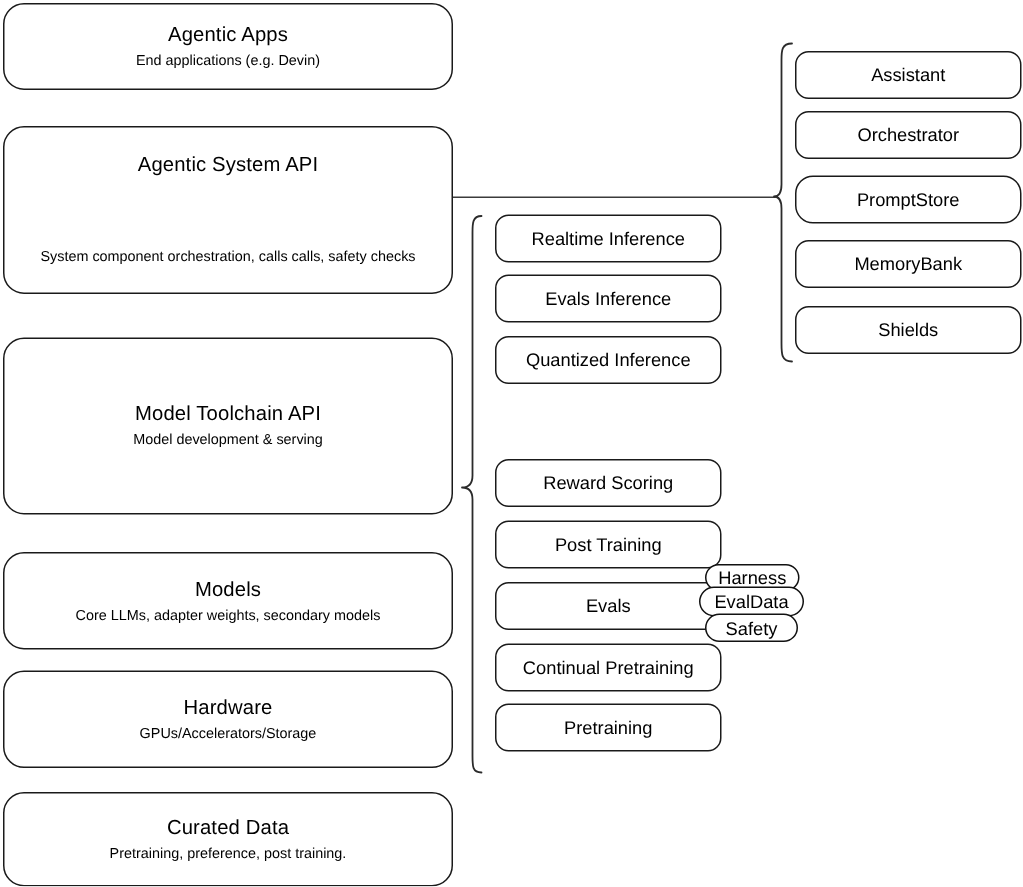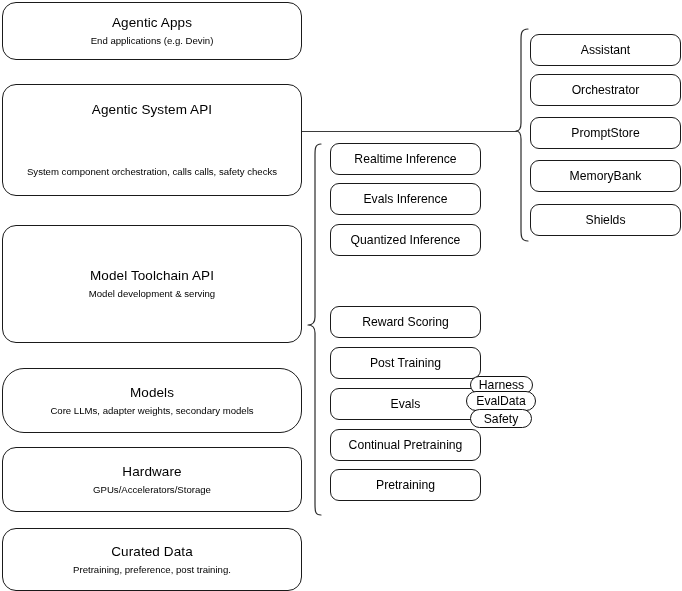--- a/index.html
+++ b/index.html
@@ -108,21 +108,21 @@
   <div class="box layer" style="top:84px;height:112px;gap:44px;">
     <div class="title">Agentic System API</div>
     <div class="subtitle">System component orchestration, calls calls, safety checks</div>
   </div>
 
   <div class="box layer" style="top:225px;height:118px;">
     <div class="title">Model Toolchain API</div>
     <div class="subtitle">Model development &amp; serving</div>
   </div>
 
-  <div class="box layer" style="top:368px;height:65px;border-radius:22px;">
+  <div class="box layer" style="top:368px;height:65px;">
     <div class="title">Models</div>
     <div class="subtitle">Core LLMs, adapter weights, secondary models</div>
   </div>
 
   <div class="box layer" style="top:447px;height:65px;">
     <div class="title">Hardware</div>
     <div class="subtitle">GPUs/Accelerators/Storage</div>
   </div>
 
   <div class="box layer" style="top:528px;height:63px;">
@@ -143,21 +143,21 @@
       <path d="M15 1 C9 1 9 6 9 12 L9 174 C9 180 6 182 2 182 C6 182 9 184 9 190 L9 361 C9 368 9 372 15 372"></path>
     </svg>
   </div>
 
   <div class="box chip right-chip" style="top:34px;">
     <span>Assistant</span>
   </div>
   <div class="box chip right-chip" style="top:74px;">
     <span>Orchestrator</span>
   </div>
-  <div class="box chip right-chip" style="top:117px;">
+  <div class="box chip right-chip" style="top:117px;border-radius:12px;">
     <span>PromptStore</span>
   </div>
   <div class="box chip right-chip" style="top:160px;">
     <span>MemoryBank</span>
   </div>
   <div class="box chip right-chip" style="top:204px;">
     <span>Shields</span>
   </div>
 
   <div class="box chip mid-chip" style="top:143px;">

